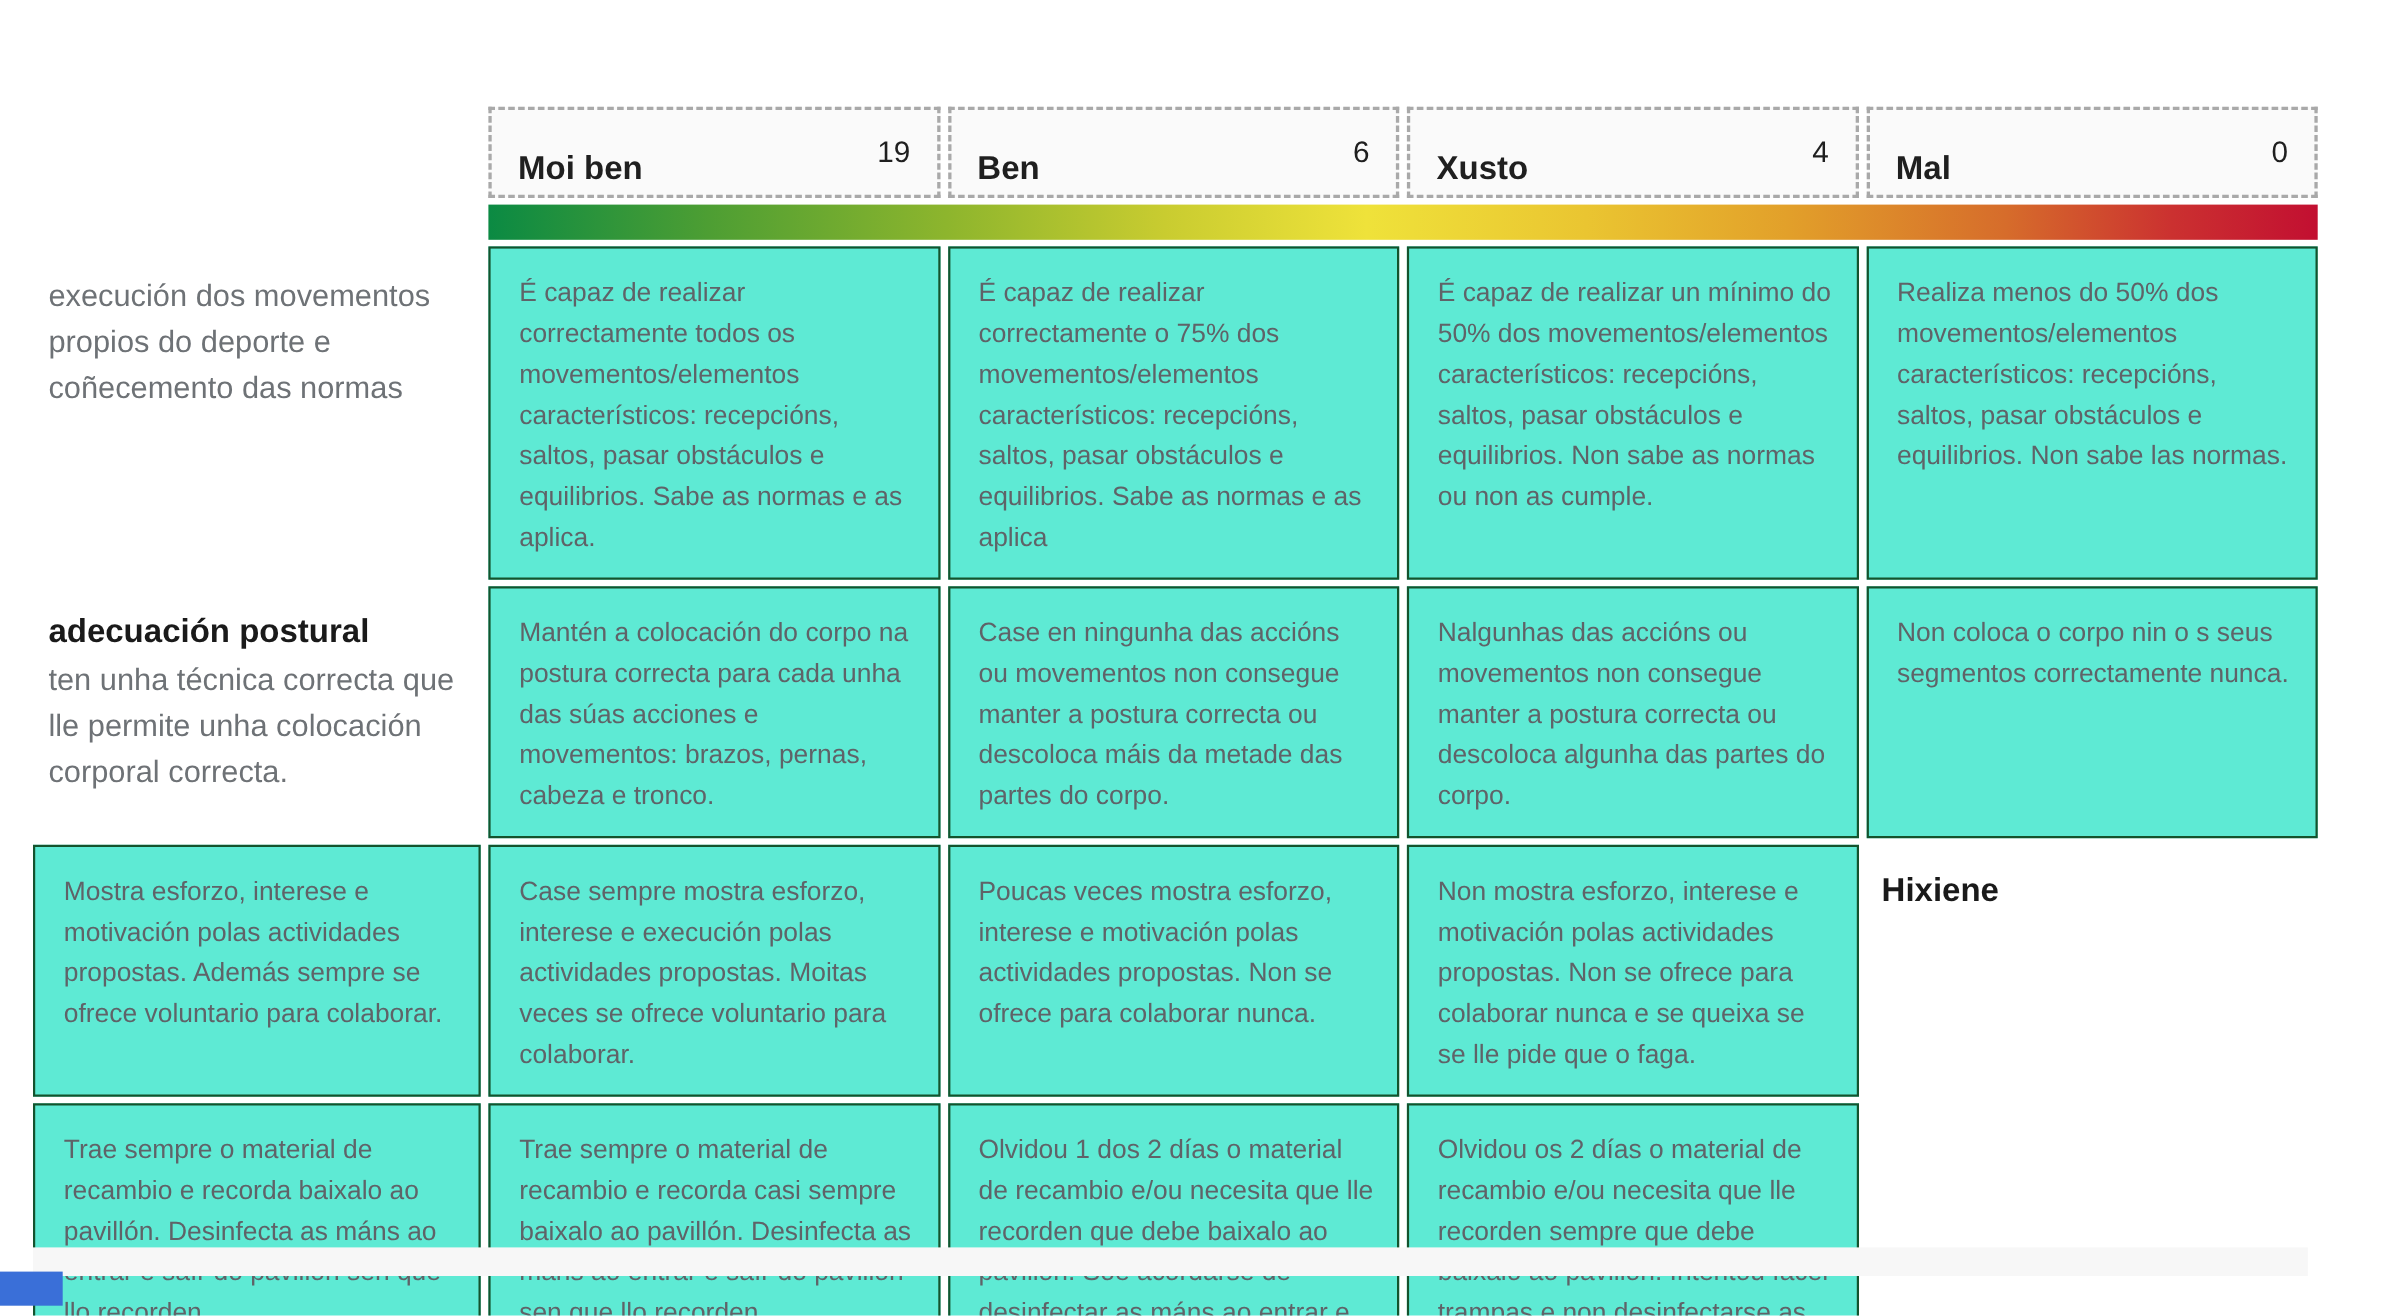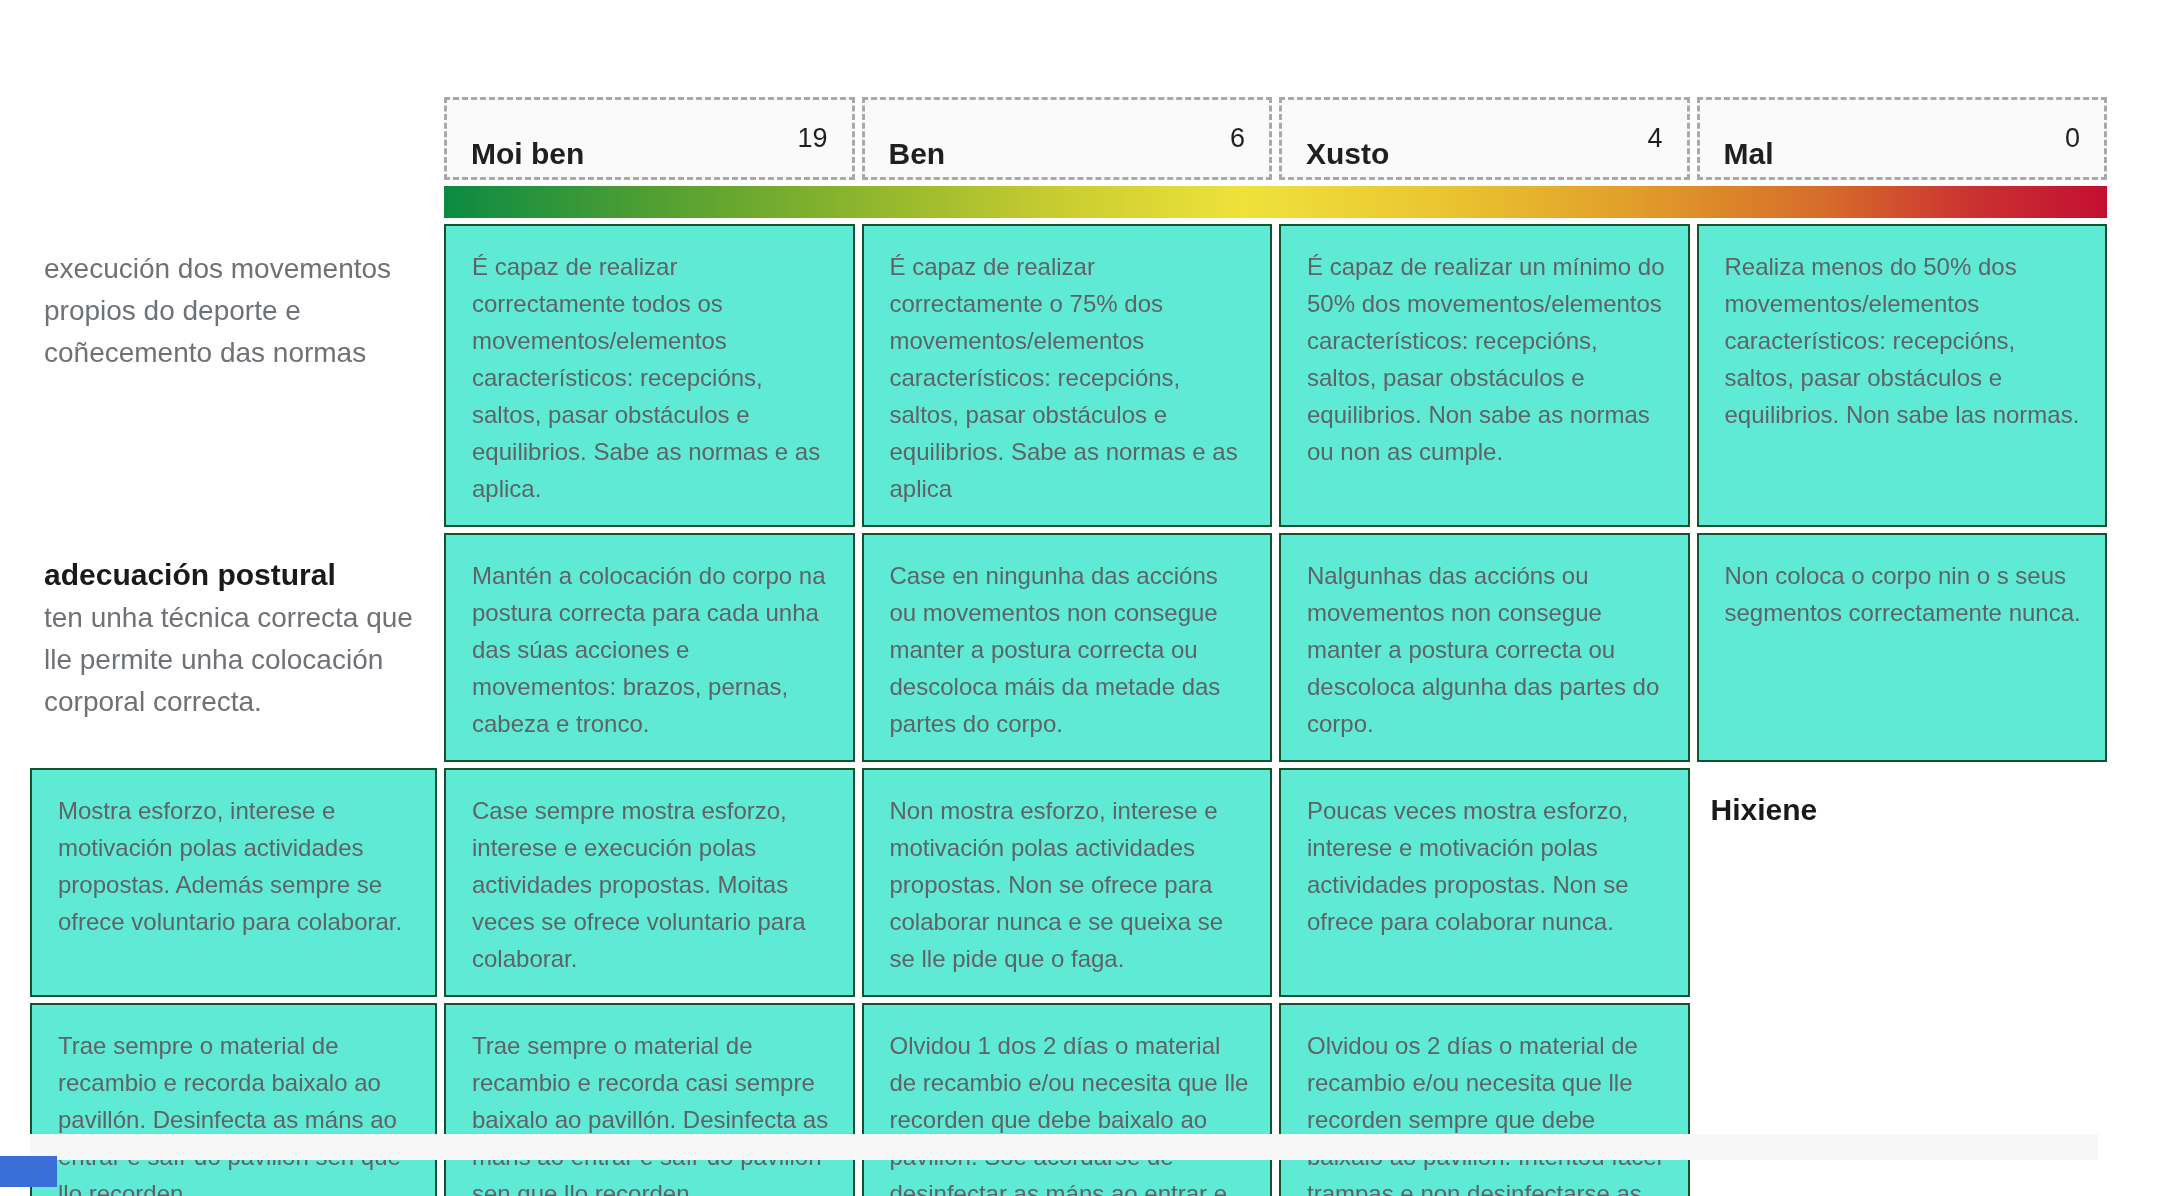--- a/index.html
+++ b/index.html
@@ -84,22 +84,22 @@
     <div class="criterion-title">adecuación postural</div>
     <div class="criterion-desc">ten unha técnica correcta que lle permite unha colocación corporal correcta.</div>
   </div>
   <div class="data-cell r2">Mantén a colocación do corpo na postura correcta para cada unha das súas acciones e movementos: brazos, pernas, cabeza e tronco.</div>
   <div class="data-cell r2">Case en ningunha das accións ou movementos non consegue manter a postura correcta ou descoloca máis da metade das partes do corpo.</div>
   <div class="data-cell r2">Nalgunhas das accións ou movementos non consegue manter a postura correcta ou descoloca algunha das partes do corpo.</div>
   <div class="data-cell r2">Non coloca o corpo nin o s seus segmentos correctamente nunca.</div>
 
   <div class="data-cell r3">Mostra esforzo, interese e motivación polas actividades propostas. Además sempre se ofrece voluntario para colaborar.</div>
   <div class="data-cell r3">Case sempre mostra esforzo, interese e execución polas actividades propostas. Moitas veces se ofrece voluntario para colaborar.</div>
+  <div class="data-cell r3">Poucas veces mostra esforzo, interese e motivación polas actividades propostas. Non se ofrece para colaborar nunca.</div>
   <div class="data-cell r3">Non mostra esforzo, interese e motivación polas actividades propostas. Non se ofrece para colaborar nunca e se queixa se se lle pide que o faga.</div>
-  <div class="data-cell r3">Poucas veces mostra esforzo, interese e motivación polas actividades propostas. Non se ofrece para colaborar nunca.</div>
 
   <div class="label-cell">
     <div class="criterion-title">Hixiene</div>
     <div class="criterion-desc"></div>
   </div>
   <div class="data-cell r4">Trae sempre o material de recambio e recorda baixalo ao pavillón. Desinfecta as máns ao entrar e saír do pavillón sen que llo recorden.</div>
   <div class="data-cell r4">Trae sempre o material de recambio e recorda casi sempre baixalo ao pavillón. Desinfecta as máns ao entrar e saír do pavillón sen que llo recorden.</div>
   <div class="data-cell r4">Olvidou 1 dos 2 días o material de recambio e/ou necesita que lle recorden que debe baixalo ao pavillón. Soe acordarse de desinfectar as máns ao entrar e saír do pavillón sen que llo recorden.</div>
   <div class="data-cell r4">Olvidou os 2 días o material de recambio e/ou necesita que lle recorden sempre que debe baixalo ao pavillón. Intentou facer trampas e non desinfectarse as máns ao entrar e saír do pavillón.</div>
 

